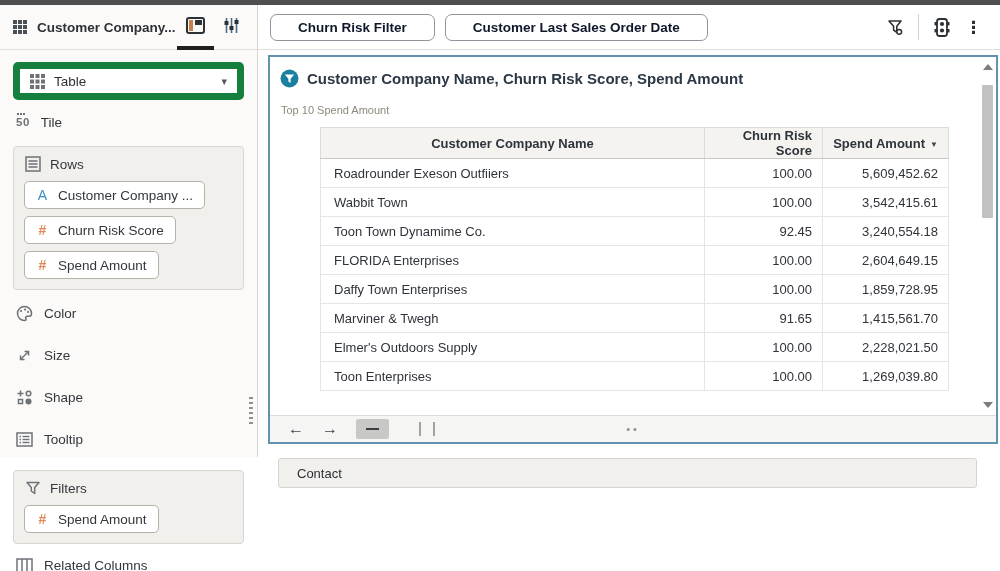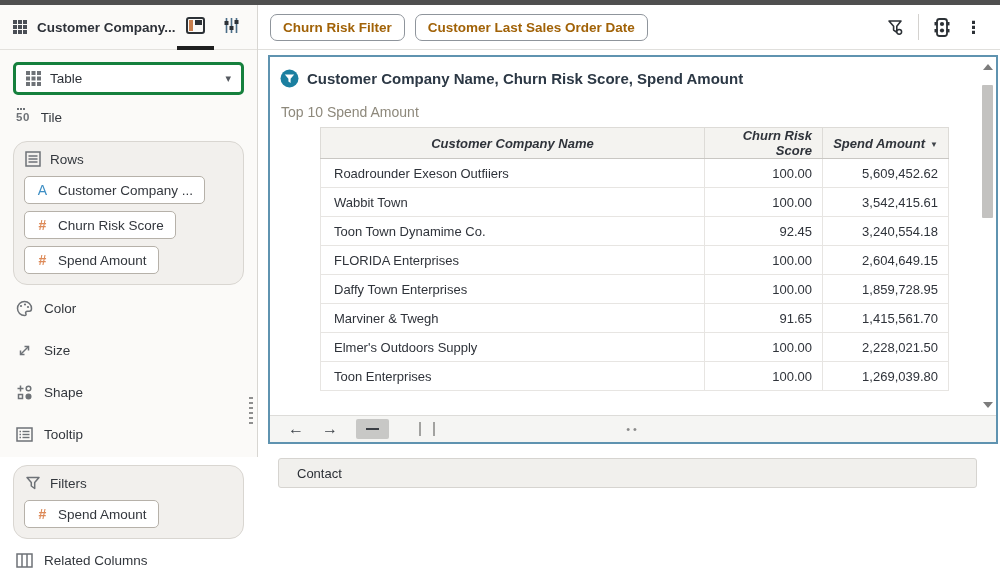--- a/index.html
+++ b/index.html
@@ -9,53 +9,53 @@
   .body { position:relative; display:flex; height:452px; }
 
   
   .sidebar { width:258px; min-width:258px; background:#fbfaf8; border-right:1px solid #d8d6d2; display:flex; flex-direction:column; }
   .sb-header { height:45px; display:flex; align-items:center; padding:0 8px 0 12px; border-bottom:1px solid #e3e1dd; }
   .sb-title { flex:1; font-size:13.5px; font-weight:700; color:#2d3138; white-space:nowrap; overflow:hidden; text-overflow:ellipsis; margin-left:9px; }
   .sb-tabs { display:flex; align-items:stretch; height:45px; }
   .sb-tab { display:flex; align-items:center; padding:0 9px; border-bottom:4px solid transparent; cursor:pointer; }
   .sb-tab.active { border-bottom-color:#1f1f1f; }
   .sb-content { padding:12px 13px; font-size:13.5px; color:#33373d; }
-  .viz-select { width:100%; height:33px; background:#fff; border:3px solid #15803d; border-radius:5px; display:flex; align-items:center; gap:9px; padding:12px 10px; font-size:13.5px; color:#2d3138; cursor:pointer; }
+  .viz-select { width:100%; height:33px; background:#fff; border:7px solid #15803d; border-radius:5px; display:flex; align-items:center; gap:9px; padding:12px 10px; font-size:13.5px; color:#2d3138; cursor:pointer; }
   .viz-select .chev { margin-left:auto; font-size:11px; color:#54595f; }
   .side-row { display:flex; align-items:center; gap:11px; height:42px; padding-left:3px; }
   .tile-row { height:40px; margin-top:2px; }
   .tile-icon { position:relative; font-size:11.5px; color:#6e7277; font-weight:600; letter-spacing:.5px; }
   .tile-icon::before { content:""; position:absolute; top:-3px; left:1px; width:8px; border-top:2px dotted #6e7277; }
-  .group { background:#f2f0ed; border:1px solid #d9d6d1; border-radius:14px; padding:9px 10px 3px 10px; margin:4px 0 2px 0; }
+  .group { background:#f2f0ed; border:1px solid #d9d6d1; border-radius:4px; padding:9px 10px 3px 10px; margin:4px 0 2px 0; }
   .group-head { display:flex; align-items:center; gap:9px; margin:0 0 9px 1px; }
   .pill { background:#fff; border:1px solid #b6b1a9; border-radius:5px; height:28px; display:flex; align-items:center; gap:9px; padding:0 11px; margin-bottom:7px; width:fit-content; cursor:pointer; }
   .glyph { font-size:14px; width:13px; text-align:center; }
   .glyph[data-val="A"] { color:#3d8ec4; }
   .glyph[data-val="#"] { color:#dd8a58; font-weight:700; }
   .icon { display:inline-flex; align-items:center; justify-content:center; }
   .drag-handle { position:absolute; left:249px; top:392px; width:4px; height:30px;
     background:repeating-linear-gradient(#8f8f8f 0 2px, transparent 2px 5px); cursor:col-resize; }
 
   
   .main { flex:1; display:flex; flex-direction:column; background:#fff; min-width:0; }
   .filter-bar { height:45px; display:flex; align-items:center; padding:0 12px; gap:10px; border-bottom:1px solid #e0dfdc; }
-  .chip { height:27px; border:1px solid #8f959c; border-radius:7px; padding:0 12px; display:flex; align-items:center; font-size:13.5px; font-weight:600; color:#a16207; background:#fff; cursor:pointer; white-space:nowrap; }
+  .chip { height:27px; border:1px solid #8f959c; border-radius:7px; padding:0 27px; display:flex; align-items:center; font-size:13.5px; font-weight:600; color:#0f172a; background:#fff; cursor:pointer; white-space:nowrap; }
   .fb-right { margin-left:auto; display:flex; align-items:center; gap:13px; padding-right:6px; }
   .v-div { width:1px; height:26px; background:#d4d2cf; }
   .kebab { font-size:17px; font-weight:700; color:#2c3136; line-height:1; cursor:pointer; }
 
   .canvas-area { flex:1; position:relative; padding:5px 2px 13px 10px; }
   .canvas { position:relative; width:100%; height:100%; border:2px solid #5f93b0; background:#fff; }
 
   .viz-title-row { position:absolute; top:12px; left:10px; display:flex; align-items:center; gap:8px; }
   .viz-title { font-size:15px; font-weight:600; color:#2c3845; }
-  .viz-subtitle { position:absolute; top:47px; left:11px; font-size:14px; color:#8d887b; }
+  .viz-subtitle { position:absolute; top:47px; left:11px; font-size:11px; color:#8d887b; }
 
   table.viz { position:absolute; top:70px; left:50px; width:628px; border-collapse:collapse; table-layout:fixed; }
-  table.viz th { background:#f4f3f0; border:1px solid #dddbd7; border-bottom-color:#c9c7c3; height:27px; font-size:13px; font-weight:600; color:#2f333a; cursor:pointer;font-style:italic; }
+  table.viz th { background:#f4f3f0; border:1px solid #dddbd7; border-bottom-color:#c9c7c3; height:27px; font-size:13px; font-weight:600; color:#2f333a; cursor:pointer; }
   table.viz td { background:#fff; border:1px solid #e7e5e2; border-top:none; height:29px; font-size:13px; color:#2f333a; }
   .col-name { width:384px; }
   .col-churn { width:118px; }
   .col-spend { width:126px; }
   th.h-name { text-align:center; }
   th.h-num, td.c-num { text-align:right; padding-right:10px; }
   td.c-name { padding-left:13px; }
   .sort-tri { font-size:8px; color:#3f444a; margin-left:5px; vertical-align:1px; }
 
   .contact-bar { position:absolute; left:8px; right:19px; top:401px; height:30px; background:#f1f0ed; border:1px solid #d6d4d0; border-radius:3px; display:flex; align-items:center; padding-left:18px; font-size:13px; color:#2b2f35; cursor:pointer; }

